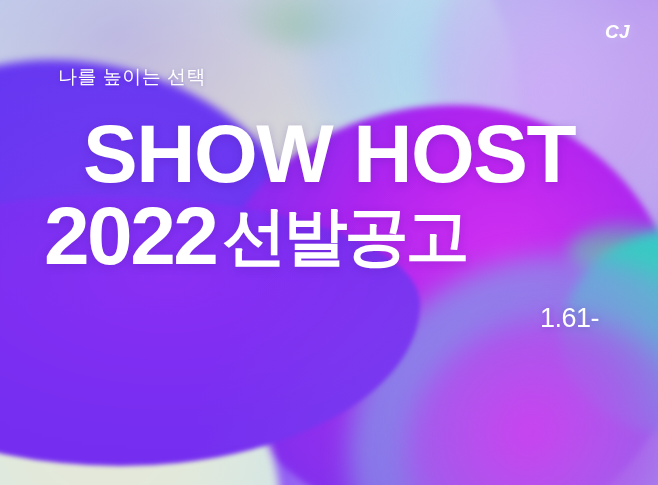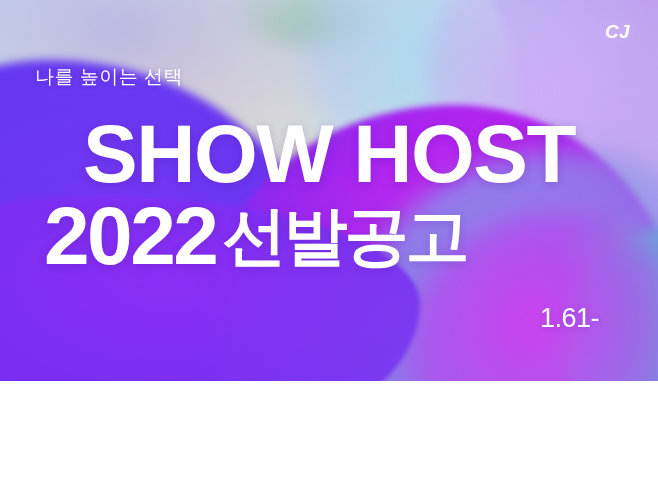--- a/index.html
+++ b/index.html
@@ -6,21 +6,21 @@
   html,body{margin:0;padding:0;}
   body{
     background:#ffffff;
     font-family:"Liberation Sans","DejaVu Sans",sans-serif;
   }
 
   
   #banner{
     position:relative;
     width:658px;
-    height:381px;
+    height:485px;
     overflow:hidden;
     background:#6a3cf0;
     user-select:none;
   }
 
   
   .bg-layer{
     position:absolute;
     pointer-events:none;
   }
@@ -221,21 +221,21 @@
     letter-spacing:0.4px;
     line-height:1;
     text-shadow:0 0 10px rgba(255,255,255,0.28);
     white-space:nowrap;
   }
   .logo .cj{font-weight:bold;}
   .logo .onstyle{font-weight:bold;letter-spacing:-0.2px;}
 
   .tagline{
     position:absolute;
-    left:35px; top:66px;
+    left:58px; top:66px;
     color:#ffffff;
     font-size:19px;
     font-weight:500;
     letter-spacing:0.5px;
     line-height:1.2;
     white-space:nowrap;
     text-shadow:0 1px 4px rgba(60,20,160,0.25);
   }
 
   .headline{

